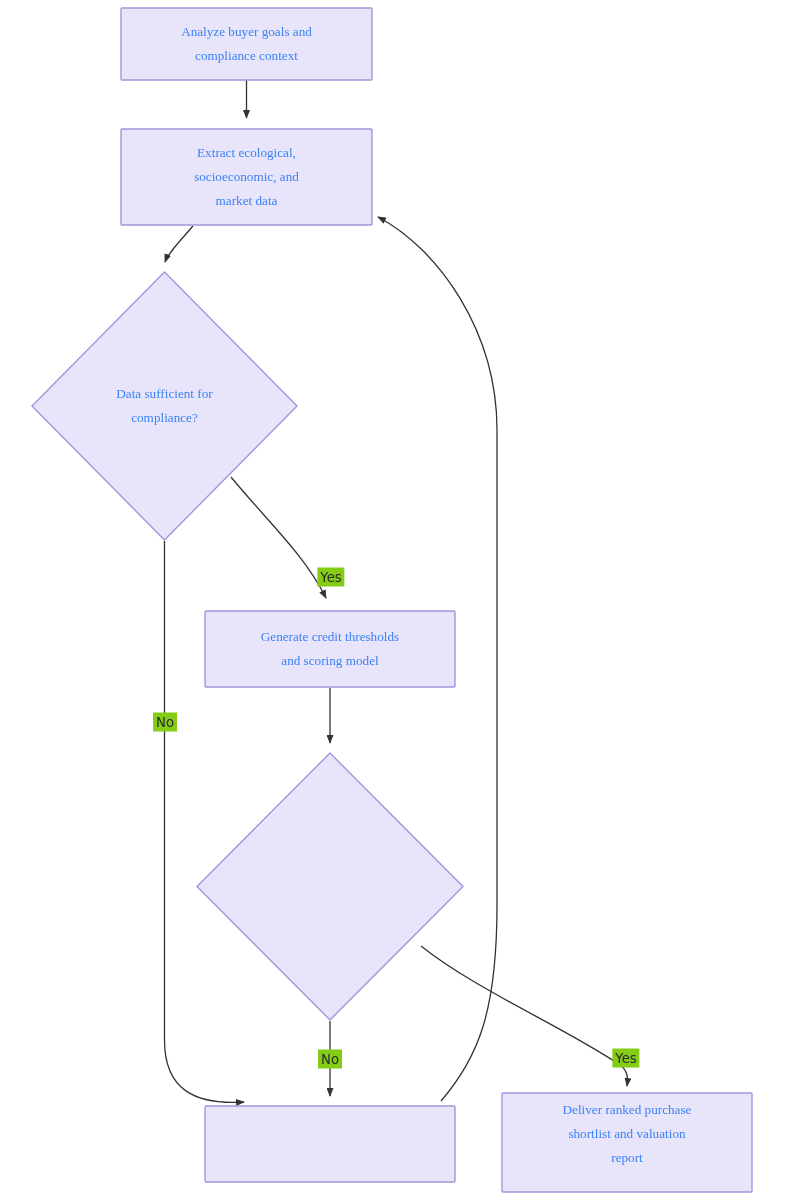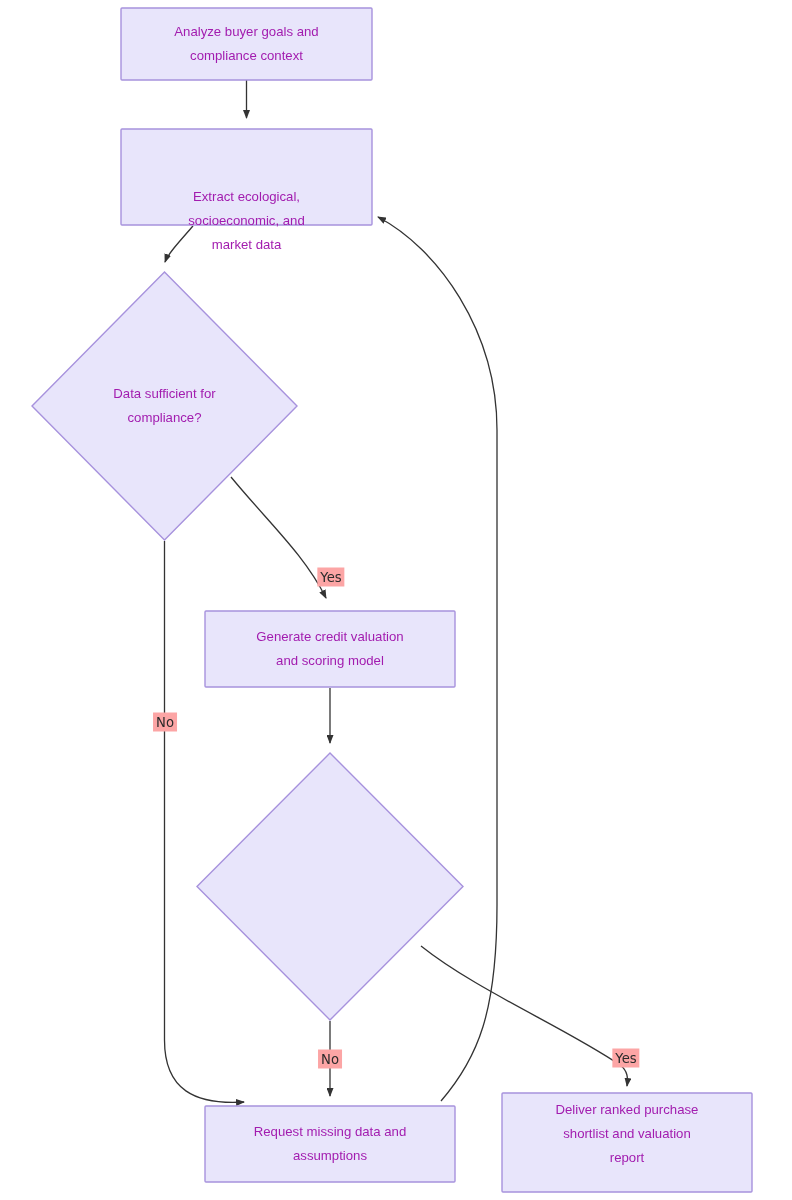--- a/index.html
+++ b/index.html
@@ -39,30 +39,30 @@
     stroke: #333333;
     stroke-width: 1.3;
   }
   .node-label {
     position: absolute;
     display: flex;
     flex-direction: column;
     align-items: center;
     justify-content: center;
     text-align: center;
-    color: #a21caf;
+    color: #3b82f6;
     font-size: 13.2px;
     line-height: 24px;
-    font-family: Liberation Sans, sans-serif;
+    font-family: Liberation Serif, serif;
     white-space: pre-line;
     pointer-events: none;
   }
   .edge-label {
     position: absolute;
-    background: #fca5a5;
+    background: #84cc16;
     color: #2b2b2b;
     font-size: 13.2px;
     line-height: 17px;
     font-family: "DejaVu Sans", sans-serif;
     padding: 1px 3px;
     transform: translate(-50%, -50%);
     white-space: nowrap;
   }
 </style>
 </head>
@@ -95,33 +95,31 @@
       <rect class="node-shape" x="205" y="611" width="250" height="76" rx="1" ry="1"></rect>
       <polygon class="node-shape" points="330,753 463,886.5 330,1020 197,886.5"></polygon>
       <rect class="node-shape" x="205" y="1106" width="250" height="76" rx="1" ry="1"></rect>
       <rect class="node-shape" x="502" y="1093" width="250" height="99" rx="1" ry="1"></rect>
     </g>
   </svg>
 
   <div class="node-label" style="left:121px; top:8px; width:251px; height:72px;">Analyze buyer goals and
 compliance context</div>
 
-  <div class="node-label" style="left:121px; top:129px; width:251px; height:96px;margin-top:44px;">Extract ecological,
+  <div class="node-label" style="left:121px; top:129px; width:251px; height:96px;">Extract ecological,
 socioeconomic, and
 market data</div>
 
   <div class="node-label" style="left:32px; top:272px; width:265px; height:268px;">Data sufficient for
 compliance?</div>
 
-  <div class="node-label" style="left:205px; top:611px; width:250px; height:76px;">Generate credit valuation
+  <div class="node-label" style="left:205px; top:611px; width:250px; height:76px;">Generate credit thresholds
 and scoring model</div>
 
 
-  <div class="node-label" style="left:205px; top:1106px; width:250px; height:76px;">Request missing data and
-assumptions</div>
 
   <div class="node-label" style="left:502px; top:1093px; width:250px; height:81px;">Deliver ranked purchase
 shortlist and valuation
 report</div>
 
   <div class="edge-label" style="left:331px; top:577px;">Yes</div>
 
   <div class="edge-label" style="left:165px; top:722px;">No</div>
 
   <div class="edge-label" style="left:330px; top:1059px;">No</div>

